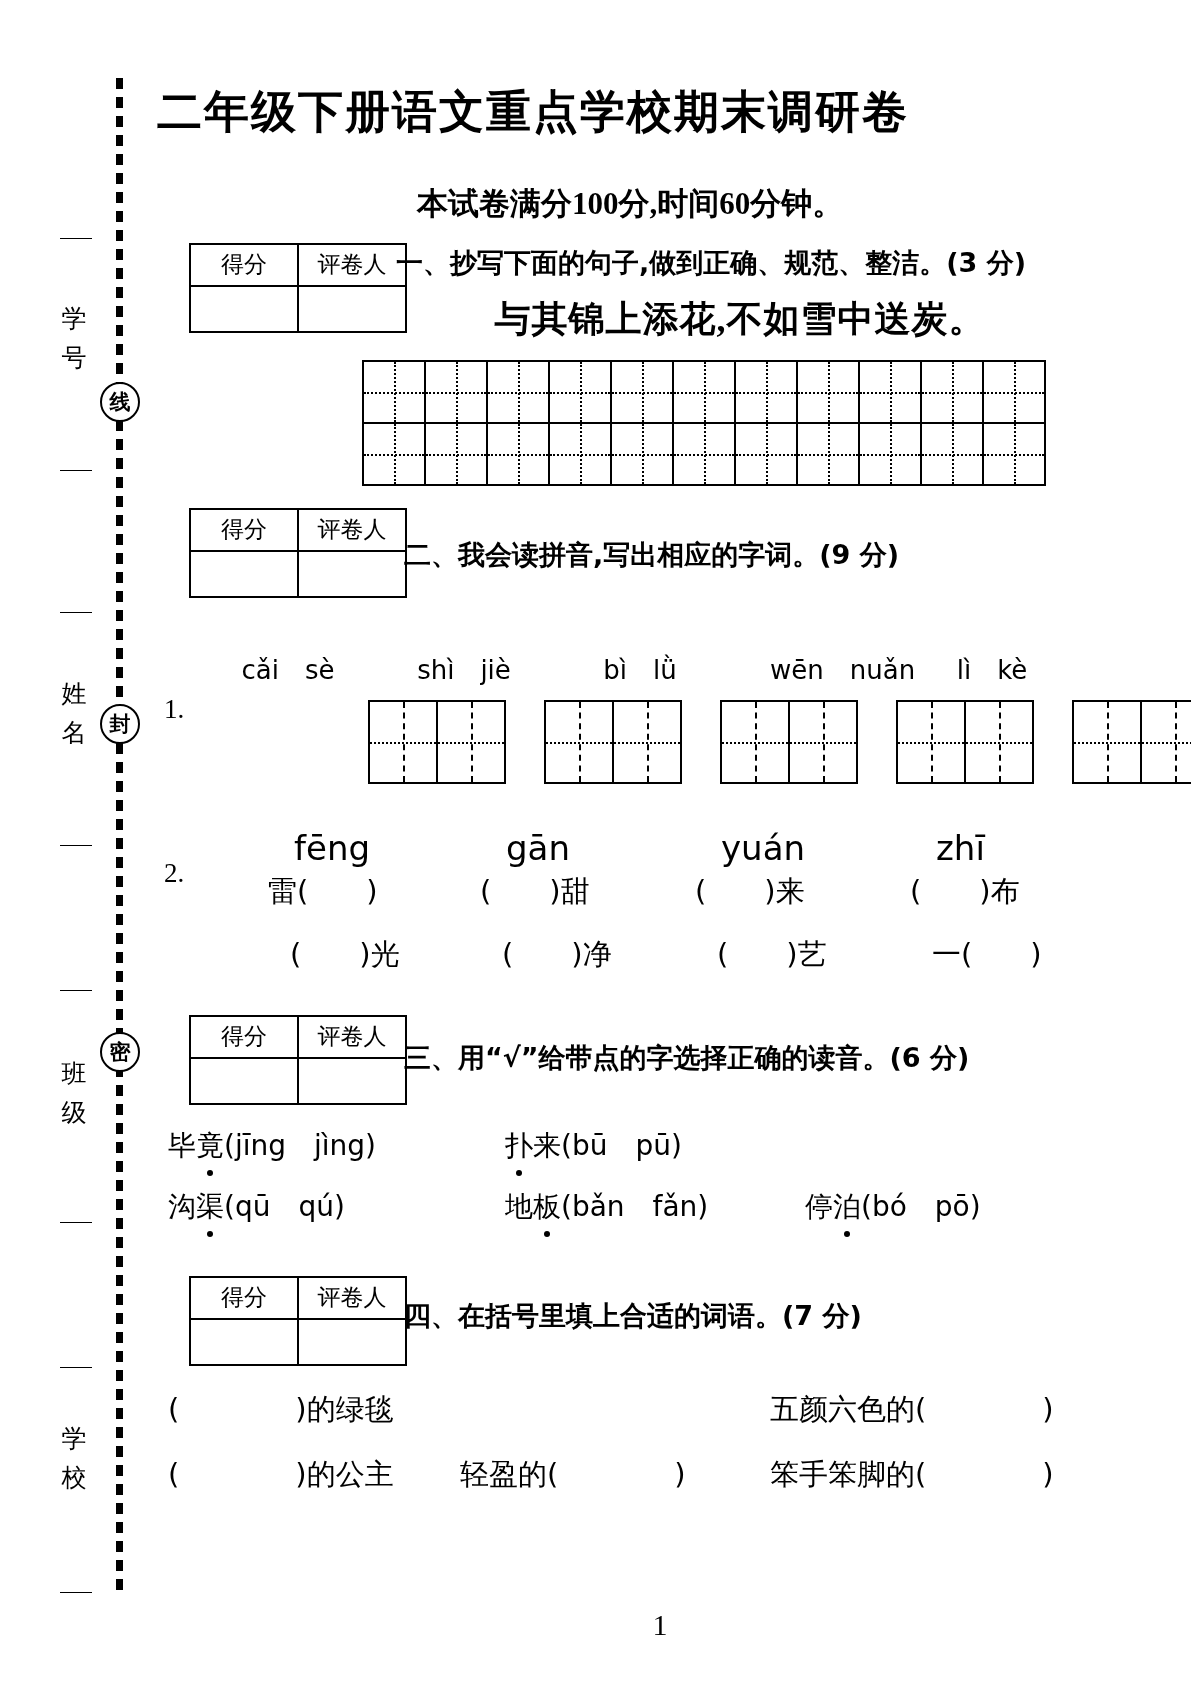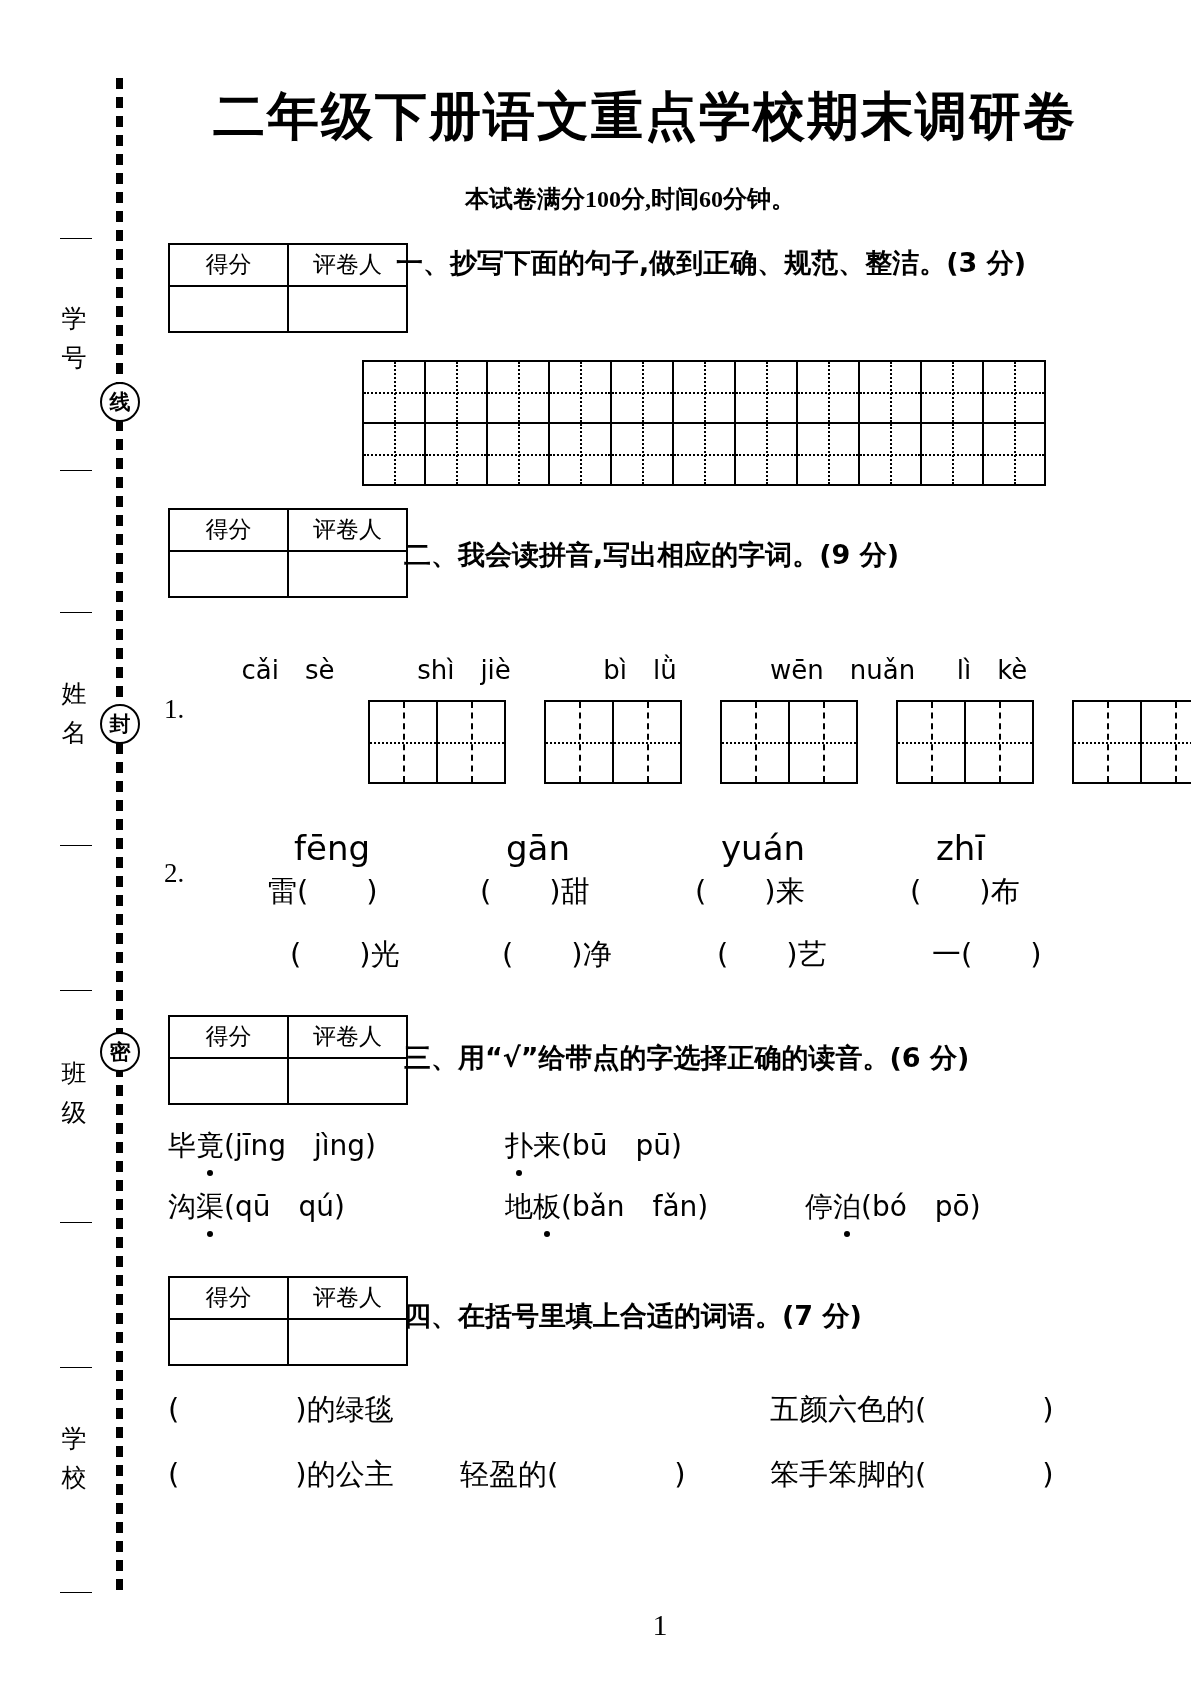--- a/index.html
+++ b/index.html
@@ -92,47 +92,48 @@
   #paper {
     position: absolute;
     left: 150px;
     top: 0;
     width: 1020px;
     height: 1684px;
   }
 
   #paper-title {
     position: absolute;
-    left: 15px;
+    left: 7px;
     top: 82px;
     width: 960px;
-    text-align: center;
-    font-size: 52px;
+    text-align: left;
+    font-size: 45px;
     font-weight: bold;
     letter-spacing: 2px;
     font-family: "DejaVu Sans", "Liberation Sans", sans-serif;
     white-space: nowrap;
   }
   #paper-subtitle {
     position: absolute;
     left: 0;
     top: 183px;
     width: 960px;
     text-align: center;
-    font-size: 24px;
+    font-size: 31px;
     font-weight: bold;
     font-family: "Liberation Serif", "DejaVu Serif", serif;
   }
 
   
   .score-box {
     position: absolute;
-    width: 240px;
+    width: 218px;
     border: 2.5px solid #000;
     box-sizing: border-box;
+    margin-left: 21px;
   }
   .score-box .sb-row {
     display: flex;
     width: 100%;
   }
   .score-box .sb-row.head { border-bottom: 2px solid #000; }
   .score-box .sb-cell {
     flex: 1 1 50%;
     text-align: center;
     font-size: 23px;
@@ -386,20 +387,21 @@
       <div class="sb-cell first">得分</div>
       <div class="sb-cell">评卷人</div>
     </div>
     <div class="sb-row blank">
       <div class="sb-cell first"></div>
       <div class="sb-cell"></div>
     </div>
   </div>
 
   <div class="section-heading" id="heading-1">一、抄写下面的句子,做到正确、规范、整洁。(3 分)</div>
+  <div id="copy-sentence">与其锦上添花,不如雪中送炭。</div>
 
   <div id="writing-grid">
       <div class="grid-row">
         <div class="grid-cell"></div>
         <div class="grid-cell"></div>
         <div class="grid-cell"></div>
         <div class="grid-cell"></div>
         <div class="grid-cell"></div>
         <div class="grid-cell"></div>
         <div class="grid-cell"></div>

